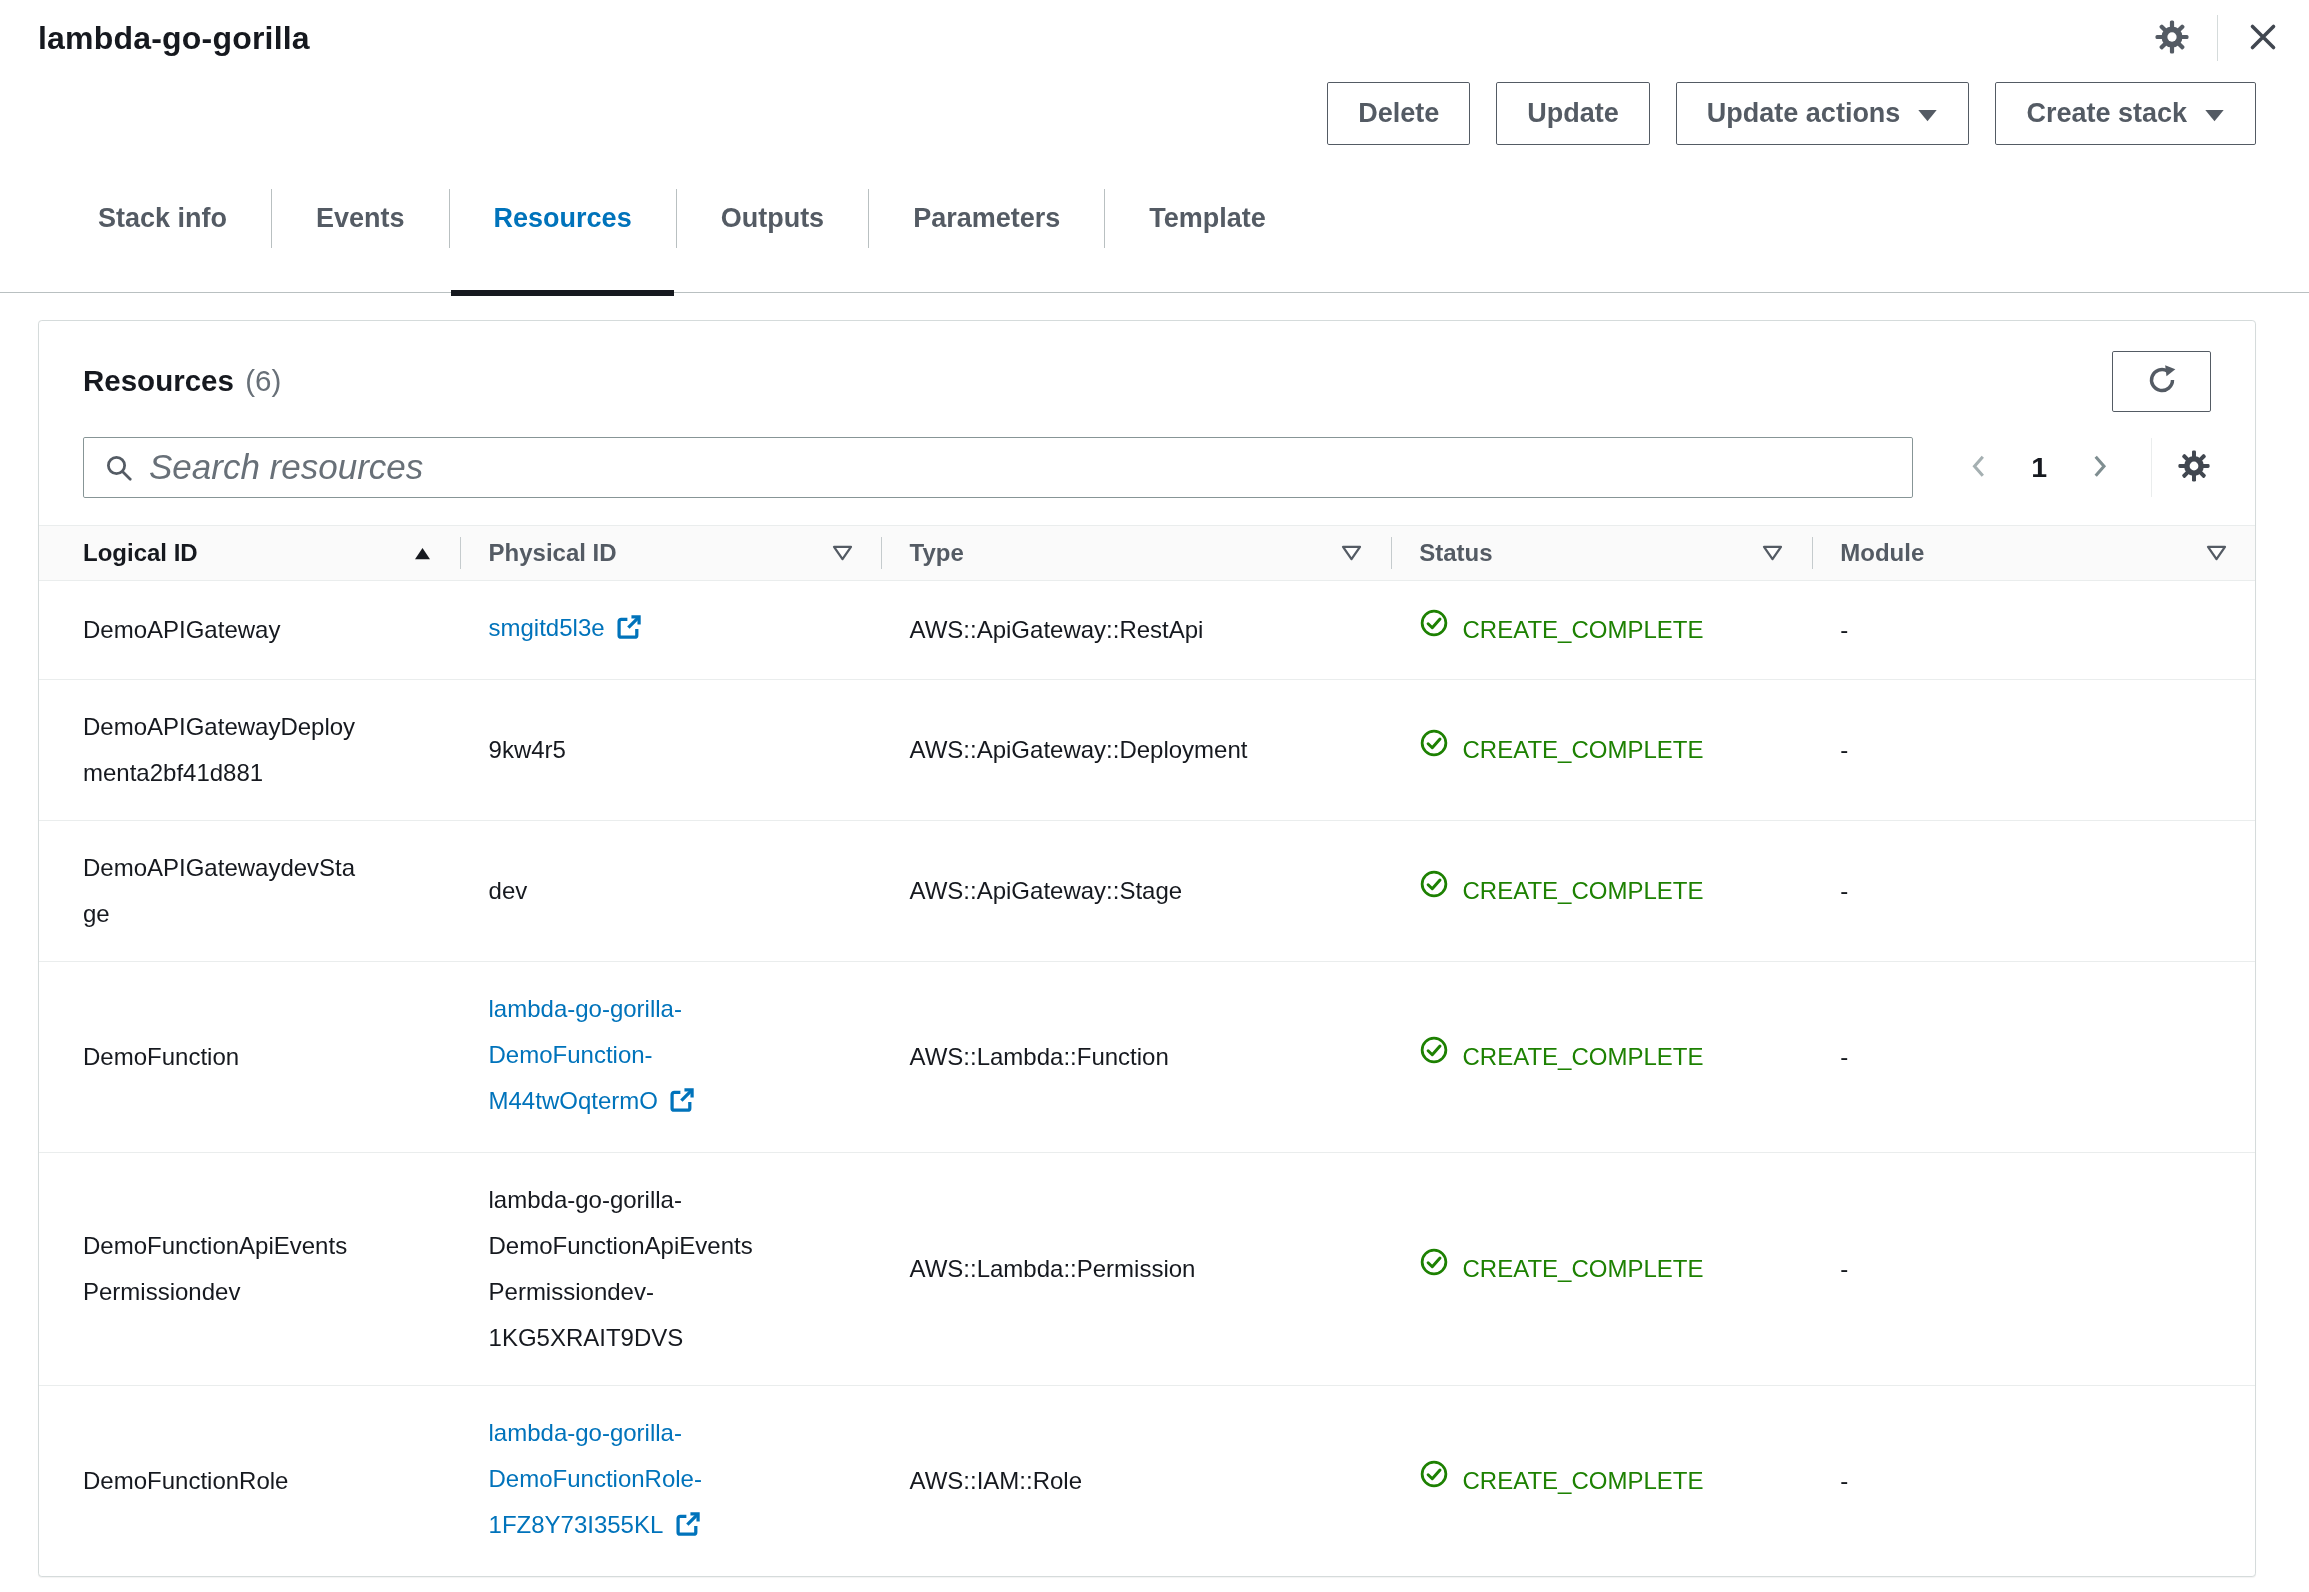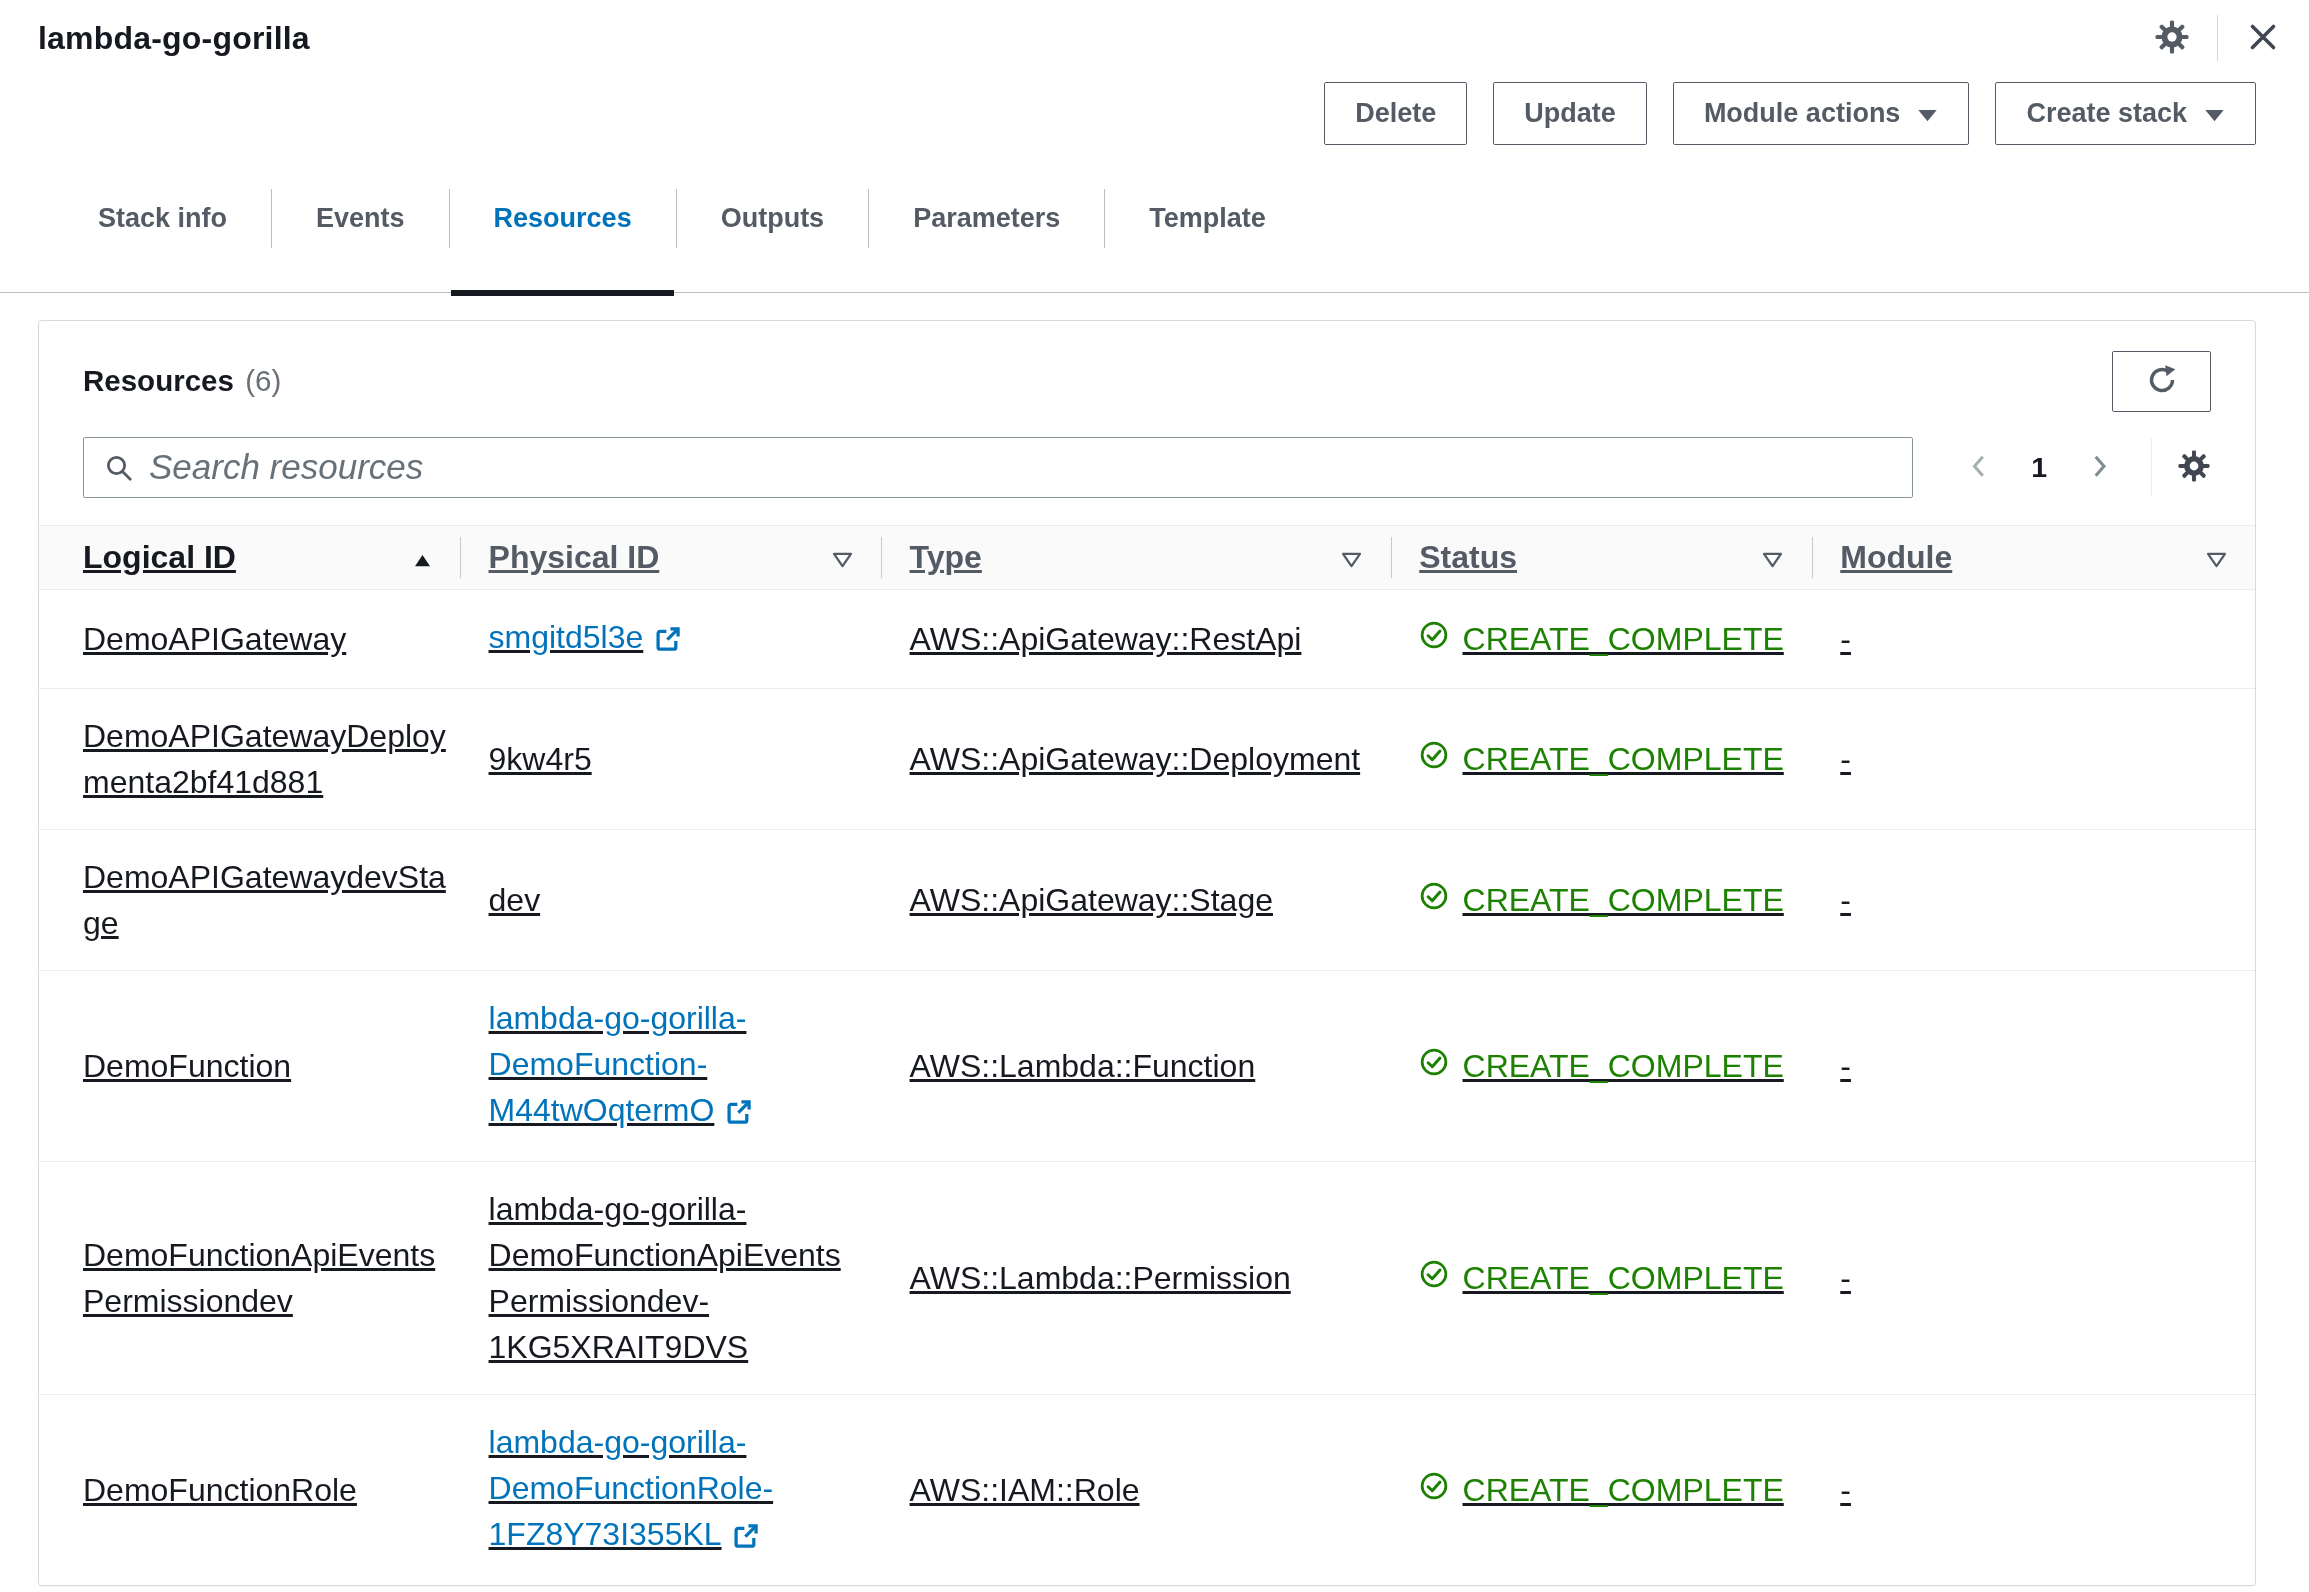--- a/index.html
+++ b/index.html
@@ -57,21 +57,21 @@
   .search-input::placeholder { color: #687078; font-style: italic; }
   .search-icon { position: absolute; left: 21px; top: 16px; }
   .pager { display: flex; align-items: center; margin-left: 46px; }
   .pager .chev { background: none; border: none; padding: 0 5.7px; cursor: pointer; display: flex; }
   .page-num { font-size: 28.5px; font-weight: 700; color: #16191f; margin: 0 32px; }
   .pager-divider { width: 1px; height: 59px; background: #eaeded; margin: 0 25px 0 32px; }
 
   
   .tbl { display: table; width: 100%; table-layout: fixed; border-collapse: collapse; }
   .tr { display: table-row; }
-  .th, .td { display: table-cell; vertical-align: middle; font-size: 32px; text-decoration: underline; }
+  .th, .td { display: table-cell; vertical-align: middle; font-size: 24px; }
   .th {
     background: #fafafa; font-weight: 700; color: #545b64;
     padding: 13.3px 28.5px; position: relative;
     border-top: 1px solid #eaeded; border-bottom: 1px solid #eaeded;
   }
   .th.first { color: #16191f; }
   .th + .th::before { content: ""; position: absolute; left: 0; top: 11.4px; bottom: 11.4px; width: 1px; background: #c5cbcd; }
   .th-inner { display: flex; align-items: center; justify-content: space-between; }
   .c1 { width: 19%; } .c2 { width: 19%; } .c3 { width: 23%; } .c4 { width: 19%; } .c5 { width: 20%; }
   .td { padding: 24px 28.5px; line-height: 46px; color: #16191f; }
@@ -119,21 +119,21 @@
 </div>
 
 <div class="actions-row">
   <button class="btn">
     <span>Delete</span>
   </button>
   <button class="btn">
     <span>Update</span>
   </button>
   <button class="btn">
-    <span>Module actions</span>
+    <span>Update actions</span>
     <span>
       <svg width="21" height="14.3" viewBox="0 0 20 14">
           <polygon points="1,2 19,2 10,13" fill="#545b64"></polygon>
         </svg>
     </span>
   </button>
   <button class="btn">
     <span>Create stack</span>
     <span>
       <svg width="21" height="14.3" viewBox="0 0 20 14">

